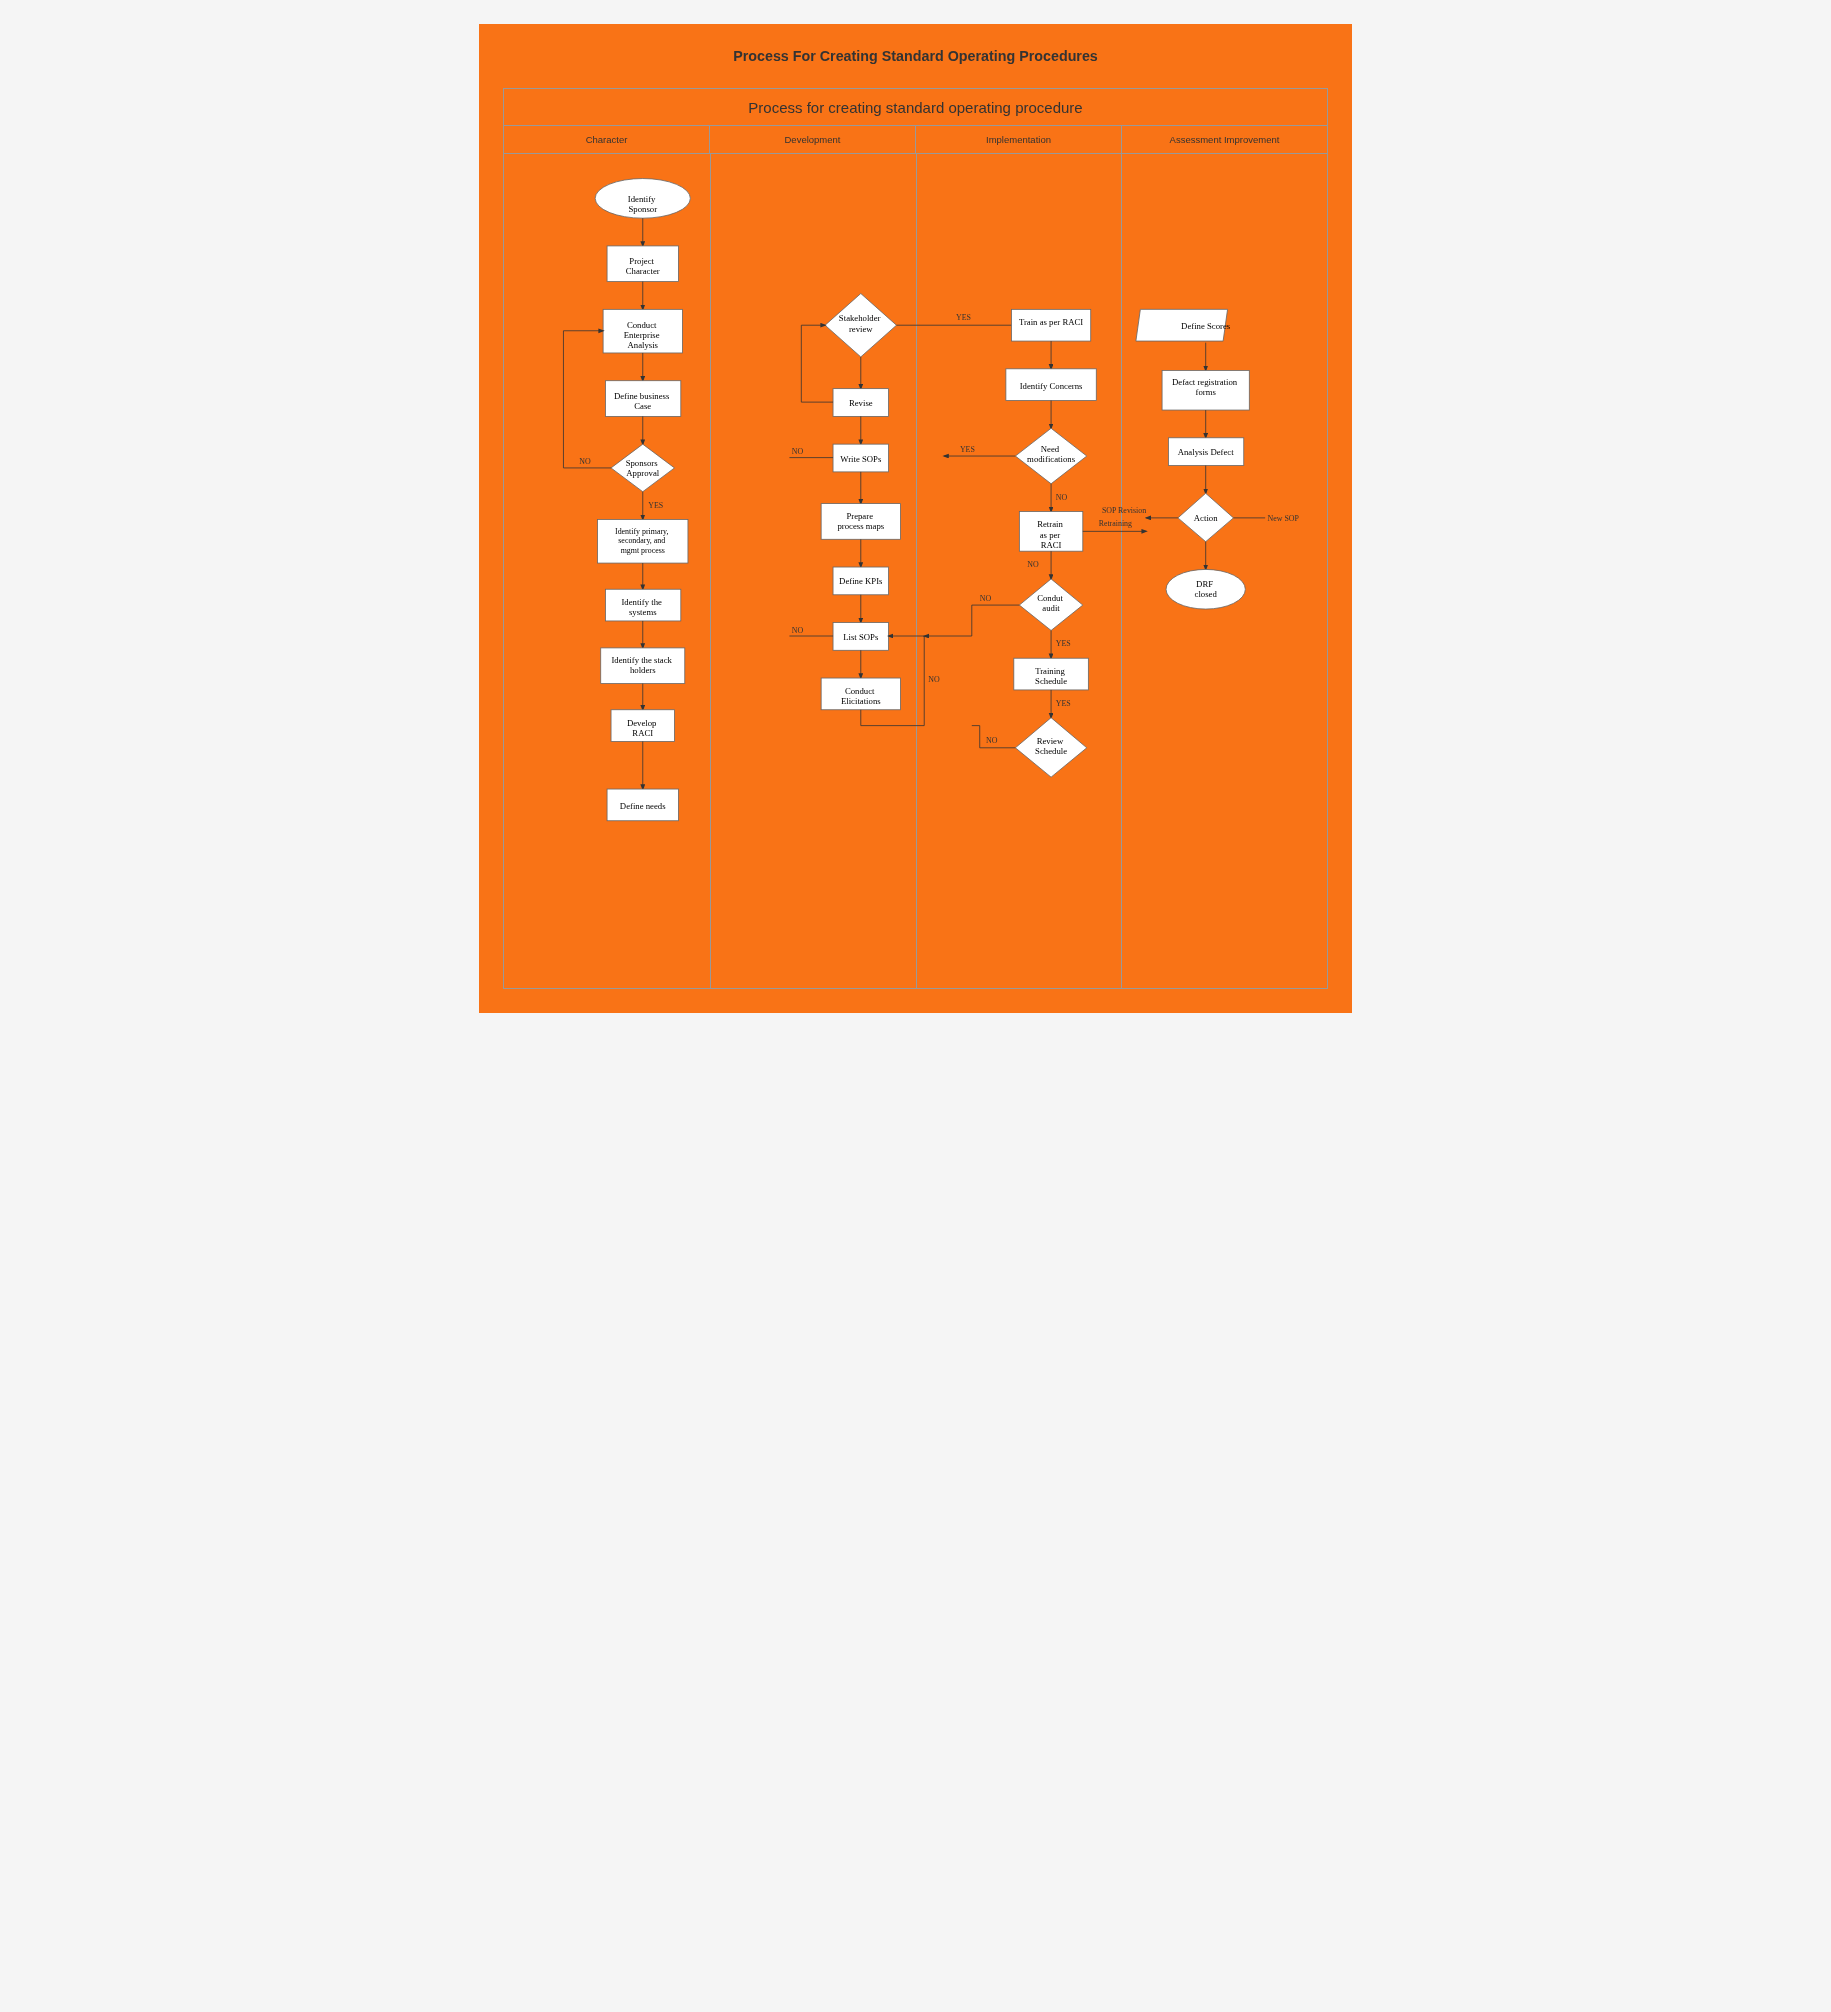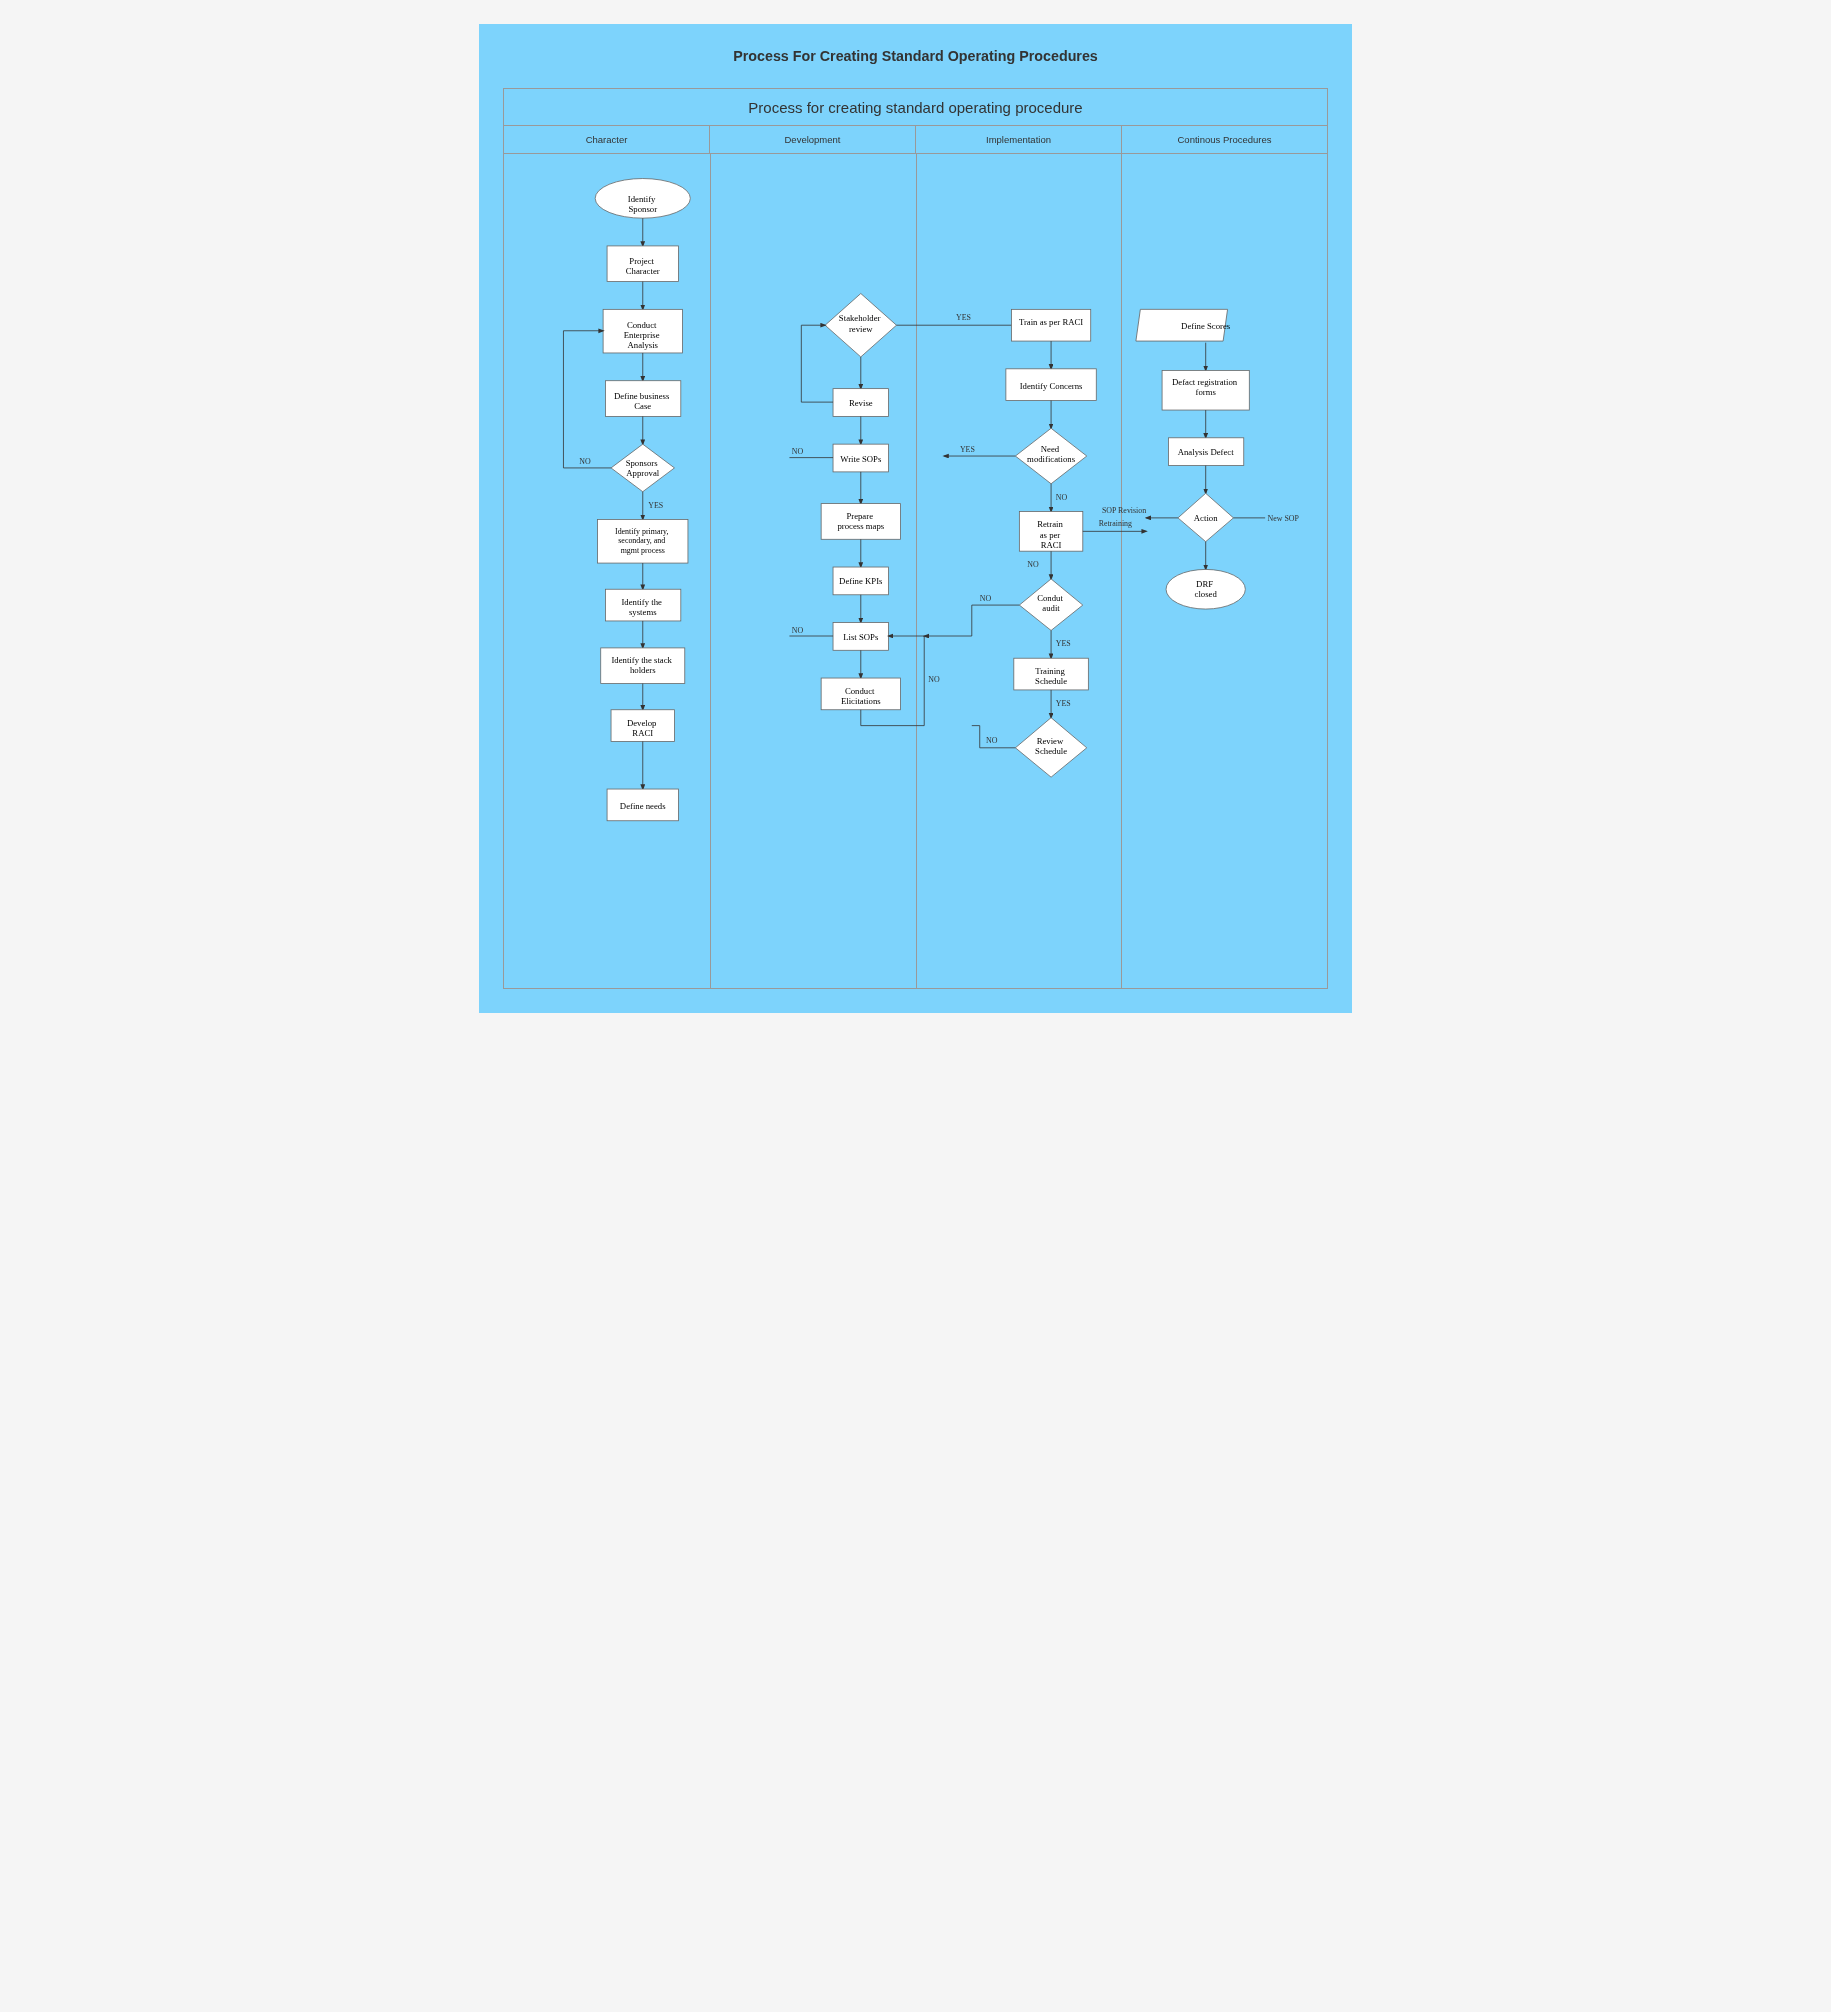--- a/index.html
+++ b/index.html
@@ -3,21 +3,21 @@
   <meta charset="utf-8">
   <style>
     * { box-sizing: border-box; margin: 0; padding: 0; }
     body {
       background: #f5f5f5;
       font-family: Arial, sans-serif;
       font-size: 9.5px;
       color: #333;
     }
     .page {
-      background: #7dd3fc;
+      background: #f97316;
       max-width: 873px;
       margin: 24px auto;
       padding: 24px;
     }
     .page-title {
       text-align: center;
       font-size: 14.3px;
       font-weight: bold;
       margin-bottom: 24px;
     }
@@ -57,21 +57,21 @@
 
 <div class="page">
   <div class="page-title">Process For Creating Standard Operating Procedures</div>
 
   <div class="diagram-container">
     <div class="diagram-header">Process for creating standard operating procedure</div>
     <div class="columns-header">
       <div class="col-header">Character</div>
       <div class="col-header">Development</div>
       <div class="col-header">Implementation</div>
-      <div class="col-header">Continous Procedures</div>
+      <div class="col-header">Assessment Improvement</div>
     </div>
 
     <div style="position:relative; height: 834px; font-family: Liberation Serif, serif;">
 
       <div style="position:absolute;top:0;left:25%;height:100%;border-right:0.8px solid #999;"></div>
       <div style="position:absolute;top:0;left:50%;height:100%;border-right:0.8px solid #999;"></div>
       <div style="position:absolute;top:0;left:75%;height:100%;border-right:0.8px solid #999;"></div>
 
       <svg class="main-svg" height="834" xmlns="http://www.w3.org/2000/svg" style="overflow:visible;font-size:12px" viewBox="0 0 1038 1050" width="824">
         <defs>

